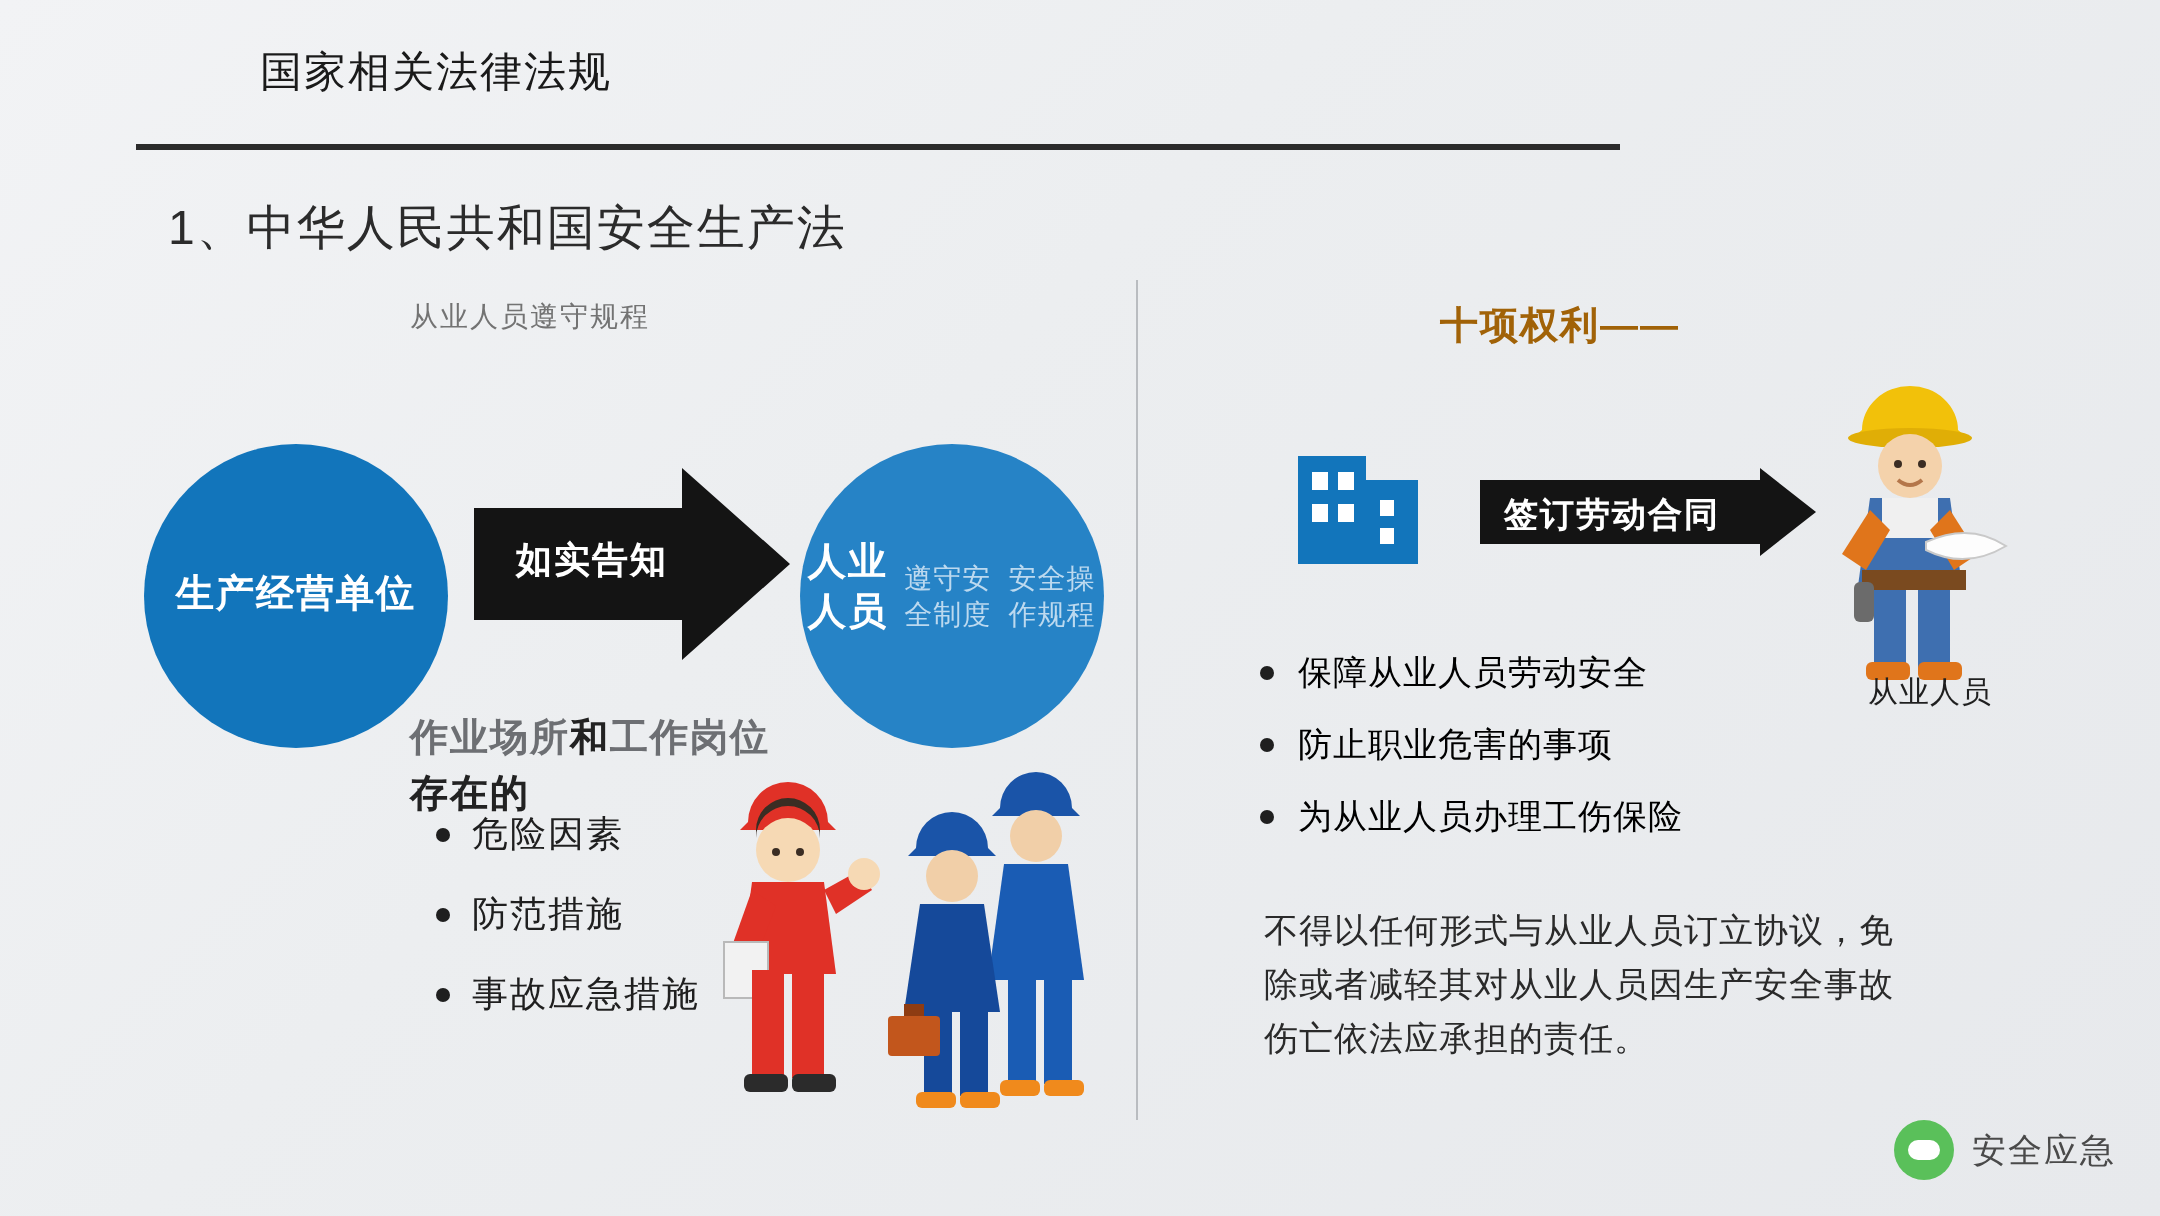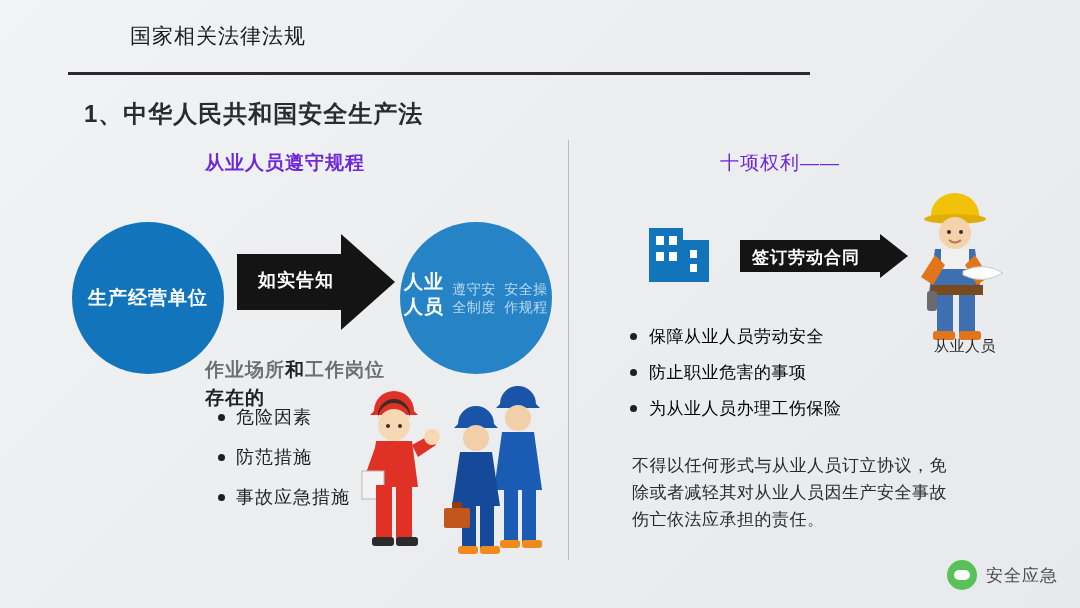--- a/index.html
+++ b/index.html
@@ -15,33 +15,33 @@
   #title{
     position:absolute;left:130px;top:22px;
     font-size:21px;font-weight:normal;color:#1a1a1a;letter-spacing:1px;text-align:center;
   }
   #title-rule{
     position:absolute;left:68px;top:72px;width:742px;height:3px;
     background:#2b2b2b;
   }
   #subtitle{
     position:absolute;left:84px;top:98px;
-    font-size:24px;color:#2b2b2b;letter-spacing:1px;font-weight:bold;
+    font-size:24px;color:#2b2b2b;letter-spacing:1px;
   }
 
   
   #divider{
     position:absolute;left:568px;top:140px;width:1px;height:420px;
     background:#b9bcc0;
   }
 
   
   #left-heading{
     position:absolute;left:205px;top:150px;
-    font-size:19px;font-weight:bold;color:#6d28d9;letter-spacing:1px;
+    font-size:14px;font-weight:normal;color:#737373;letter-spacing:1px;
   }
 
   #circle-left{
     position:absolute;left:72px;top:222px;width:152px;height:152px;
     border-radius:50%;background:#1275bb;
     display:flex;align-items:center;justify-content:center;
     color:#fff;font-size:19px;font-weight:bold;line-height:1.35;letter-spacing:1px;
   }
   #circle-right{
     position:absolute;left:400px;top:222px;width:152px;height:152px;
@@ -74,21 +74,21 @@
   }
   .bullets li .dot{
     width:7px;height:7px;border-radius:50%;background:#1f1f1f;
     display:inline-block;margin-right:11px;flex:none;
   }
   ul.bullets{margin:0;padding:0;}
 
   
   #right-heading{
     position:absolute;left:720px;top:150px;
-    font-size:19px;font-weight:normal;color:#6d28d9;letter-spacing:1px;
+    font-size:19px;font-weight:bold;color:#a16207;letter-spacing:1px;
   }
 
   #building-icon{position:absolute;left:645px;top:214px;}
   #building-caption{
     position:absolute;left:620px;top:287px;width:140px;text-align:center;
     font-size:15px;color:#1f1f1f;letter-spacing:.5px;
   }
 
   #arrow-right{position:absolute;left:740px;top:234px;width:170px;height:44px;}
   #arrow-right-label{

